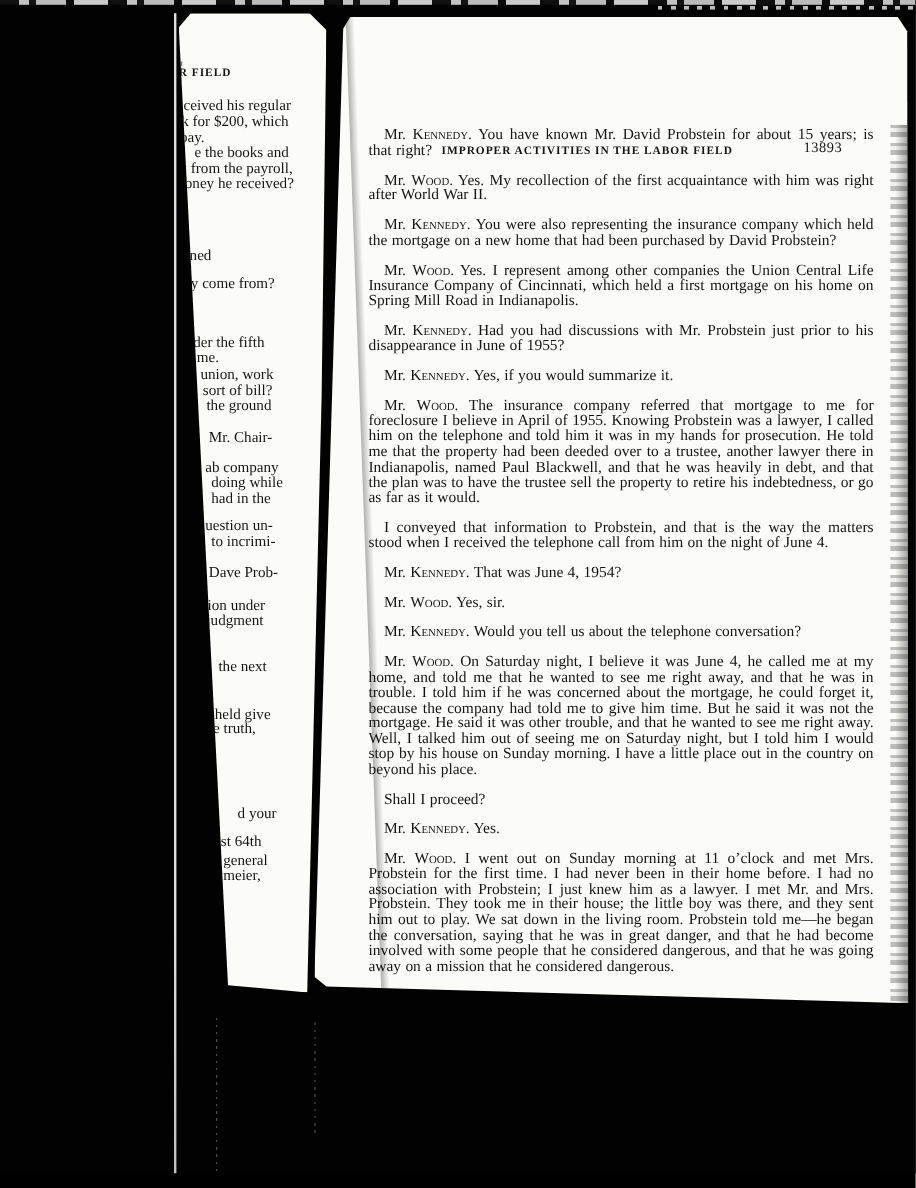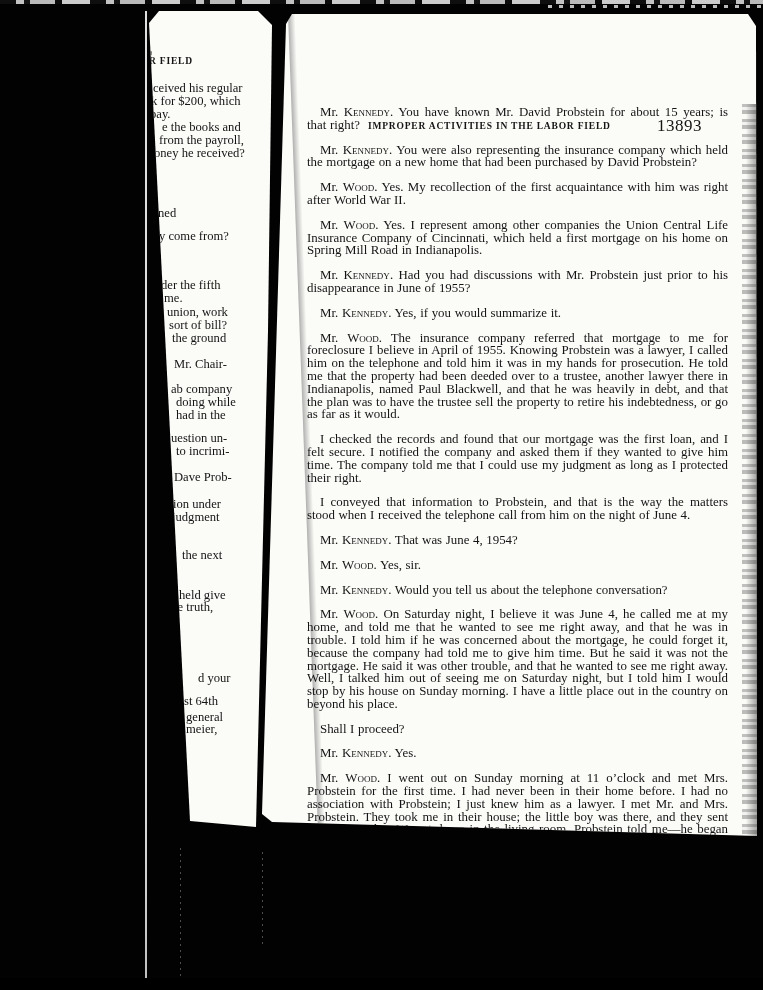--- a/index.html
+++ b/index.html
@@ -67,21 +67,21 @@
   .page-header{
     position:absolute;left:33px;top:56px;width:445px;height:16px;
     color:var(--ink,#141414);
     margin-top:48px;
   }
   .header-title{
     position:absolute;left:73px;top:3px;
     font-size:9.5px;letter-spacing:.8px;font-weight:700;white-space:nowrap;
   }
   .page-number{
-    position:absolute;right:38px;top:-2px;font-size:17px;letter-spacing:.5px;text-align:center;
+    position:absolute;right:38px;top:-2px;font-size:12px;letter-spacing:.5px;text-align:center;
   }
   .text-column{
     position:absolute;left:33px;top:80px;width:445px;
     color:var(--ink,#141414);
     font-size:12.9px;line-height:12.8px;text-align:justify;
     word-spacing:.4px;
   }
   .para{margin:12px;text-indent:13px;}
   .sc{font-variant:small-caps;}
 </style>
@@ -133,27 +133,26 @@
   <div class="main-page">
     <div class="page-left-shadow"></div>
     <div class="page-right-noise"></div>
     <div class="page-header">
       <span class="header-title">IMPROPER ACTIVITIES IN THE LABOR FIELD</span>
       <span class="page-number">13893</span>
     </div>
     <div class="text-column">
 
     <p class="para"><span>Mr. <span class="sc">Kennedy</span>.</span> You have known Mr. David Probstein for about 15 years; is that right?</p>
+        <p class="para"><span>Mr. <span class="sc">Wood</span>.</span> Yes. My recollection of the first acquaintance with him was right after World War II.</p>
         <p class="para"><span>Mr. <span class="sc">Kennedy</span>.</span> You were also representing the insurance company which held the mortgage on a new home that had been purchased by David Probstein?</p>
-        <p class="para"><span>Mr. <span class="sc">Wood</span>.</span> Yes. My recollection of the first acquaintance with him was right after World War II.</p>
         <p class="para"><span>Mr. <span class="sc">Wood</span>.</span> Yes. I represent among other companies the Union Central Life Insurance Company of Cincinnati, which held a first mortgage on his home on Spring Mill Road in Indianapolis.</p>
         <p class="para"><span>Mr. <span class="sc">Kennedy</span>.</span> Had you had discussions with Mr. Probstein just prior to his disappearance in June of 1955?</p>
         <p class="para"><span>Mr. <span class="sc">Kennedy</span>.</span> Yes, if you would summarize it.</p>
         <p class="para"><span>Mr. <span class="sc">Wood</span>.</span> The insurance company referred that mortgage to me for foreclosure I believe in April of 1955. Knowing Probstein was a lawyer, I called him on the telephone and told him it was in my hands for prosecution. He told me that the property had been deeded over to a trustee, another lawyer there in Indianapolis, named Paul Blackwell, and that he was heavily in debt, and that the plan was to have the trustee sell the property to retire his indebtedness, or go as far as it would.</p>
-        <p class="para">I checked the records and found that our mortgage was the first loan, and I felt secure. I notified the company and asked them if they wanted to give him time. The company told me that I could use my judgment as long as I protected their right.</p>
         <p class="para">I conveyed that information to Probstein, and that is the way the matters stood when I received the telephone call from him on the night of June 4.</p>
         <p class="para"><span>Mr. <span class="sc">Kennedy</span>.</span> That was June 4, 1954?</p>
         <p class="para"><span>Mr. <span class="sc">Wood</span>.</span> Yes, sir.</p>
         <p class="para"><span>Mr. <span class="sc">Kennedy</span>.</span> Would you tell us about the telephone conversation?</p>
         <p class="para"><span>Mr. <span class="sc">Wood</span>.</span> On Saturday night, I believe it was June 4, he called me at my home, and told me that he wanted to see me right away, and that he was in trouble. I told him if he was concerned about the mortgage, he could forget it, because the company had told me to give him time. But he said it was not the mortgage. He said it was other trouble, and that he wanted to see me right away. Well, I talked him out of seeing me on Saturday night, but I told him I would stop by his house on Sunday morning. I have a little place out in the country on beyond his place.</p>
         <p class="para">Shall I proceed?</p>
         <p class="para"><span>Mr. <span class="sc">Kennedy</span>.</span> Yes.</p>
         <p class="para"><span>Mr. <span class="sc">Wood</span>.</span> I went out on Sunday morning at 11 o’clock and met Mrs. Probstein for the first time. I had never been in their home before. I had no association with Probstein; I just knew him as a lawyer. I met Mr. and Mrs. Probstein. They took me in their house; the little boy was there, and they sent him out to play. We sat down in the living room. Probstein told me—he began the conversation, saying that he was in great danger, and that he had become involved with some people that he considered dangerous, and that he was going away on a mission that he considered dangerous.</p>
       </div>
   </div>

